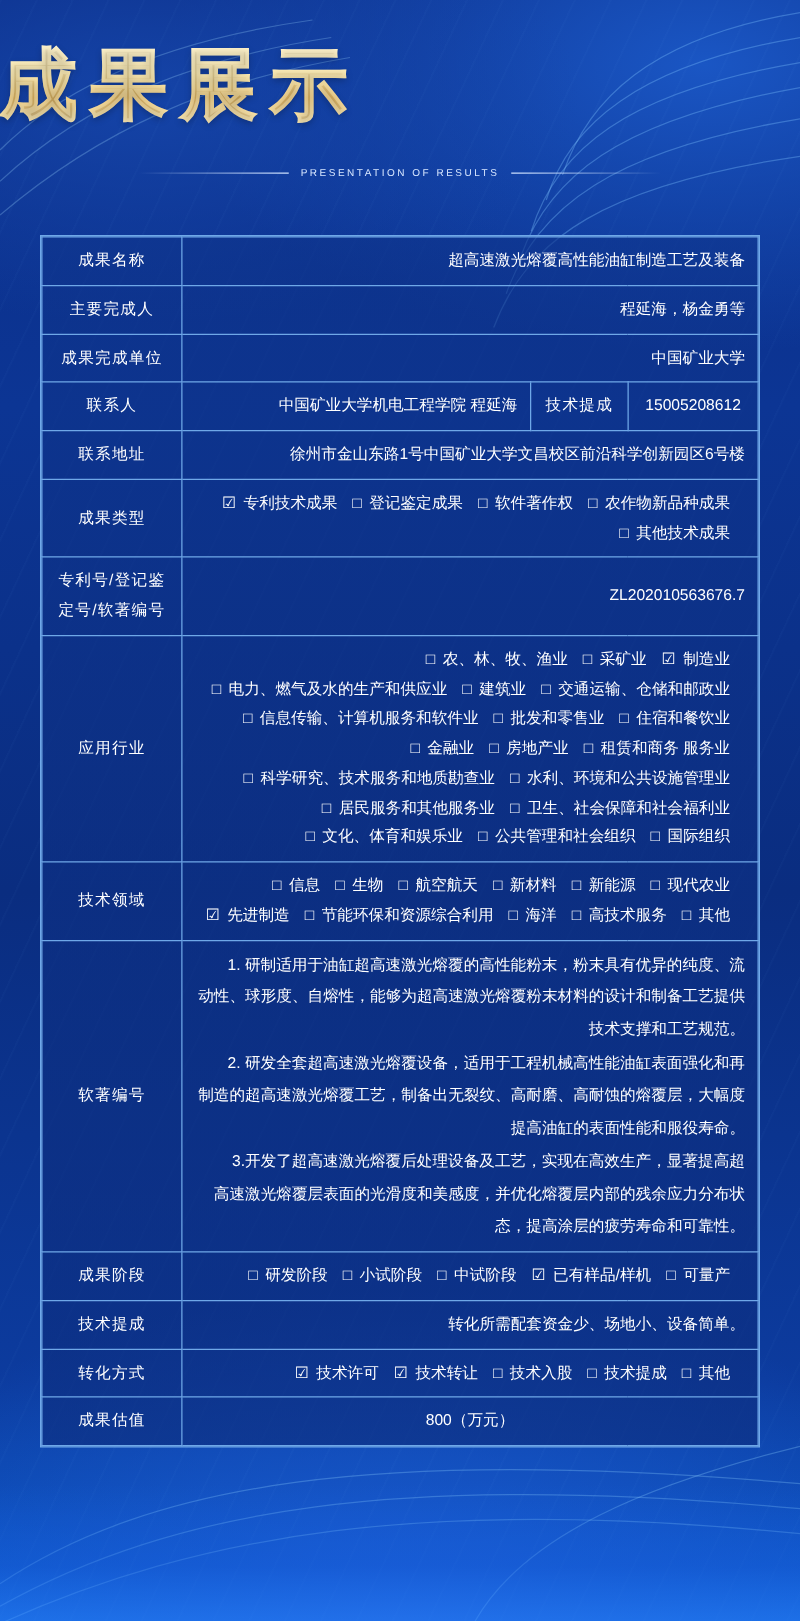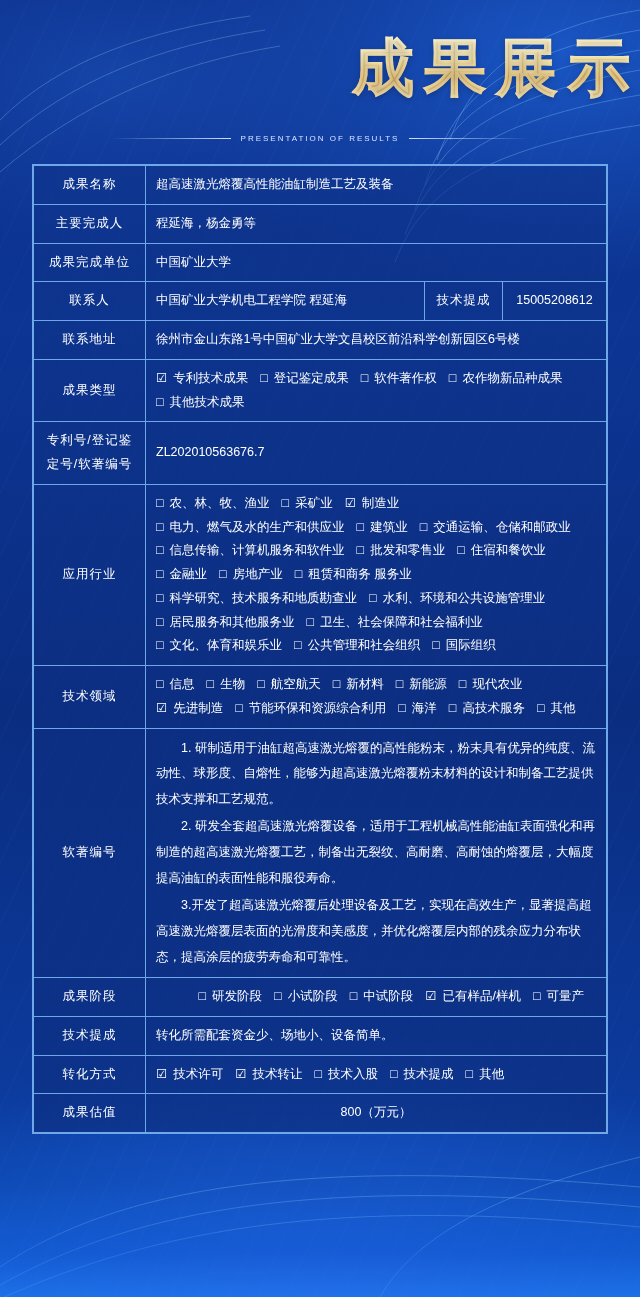--- a/index.html
+++ b/index.html
@@ -25,21 +25,21 @@
     opacity:.5;
   }
   .swoosh{
     position:absolute;pointer-events:none;
   }
   .hdr{
     position:relative;
     height:160px;
   }
   .title-wrap{
-    position:absolute;top:26px;left:0;width:100%;text-align:right;
+    position:absolute;top:26px;left:0;width:100%;text-align:left;
   }
   .title{
     font-family:"DejaVu Serif","Liberation Serif",serif;
     font-weight:700;
     font-size:62px;
     letter-spacing:10px;
     background:linear-gradient(180deg,#fff8e0 0%,#ffe9a8 38%,#f0c36a 62%,#fff3c9 100%);
     -webkit-background-clip:text;background-clip:text;
     color:transparent;
     -webkit-text-stroke:1px rgba(255,245,205,.35);
@@ -50,21 +50,21 @@
     margin-top:24px;
     display:flex;align-items:center;justify-content:center;gap:10px;
   }
   .subline .ln{height:1px;width:120px;background:linear-gradient(90deg,rgba(255,255,255,0) 0%,#cfe2ff 100%);}
   .subline .ln.r{background:linear-gradient(270deg,rgba(255,255,255,0) 0%,#cfe2ff 100%);}
   .subline .en{
     color:#d8e7ff;font-size:8px;letter-spacing:2px;white-space:nowrap;
   }
   .card{
     position:absolute;
-    left:32px;top:164px;width:576px;
+    left:32px;top:188px;width:576px;
     border:1px solid #6fa8e8;
     background:linear-gradient(180deg, rgba(14,52,140,.62) 0%, rgba(12,44,124,.62) 100%);
     box-sizing:border-box;
   }
   table.t{
     width:100%;border-collapse:collapse;
     table-layout:fixed;
     color:#ffffff;
     font-size:12.5px;
   }
@@ -74,21 +74,21 @@
     vertical-align:middle;
     line-height:1.9;
   }
   td.lbl{
     width:108px;
     text-align:center;
     letter-spacing:1px;
     font-size:12.5px;
     white-space:nowrap;
   }
-  td.val{ text-align:left; }
+  td.val{ text-align:right; }
   td.center{ text-align:center; }
   .ck{ margin-right:3px; }
   .para{ text-indent:2em; margin:0 0 2px 0; line-height:2.05; }
   .para:last-child{margin-bottom:0;}
   .opts span{ white-space:nowrap; margin-right:6px; display:inline-block;}
   .tall{ line-height:2.15; }
   .foot{
     position:absolute;left:0;bottom:0;width:100%;height:110px;
     background:linear-gradient(180deg, rgba(10,60,190,0) 0%, rgba(22,96,224,.45) 60%, rgba(40,130,255,.55) 100%);
     pointer-events:none;

